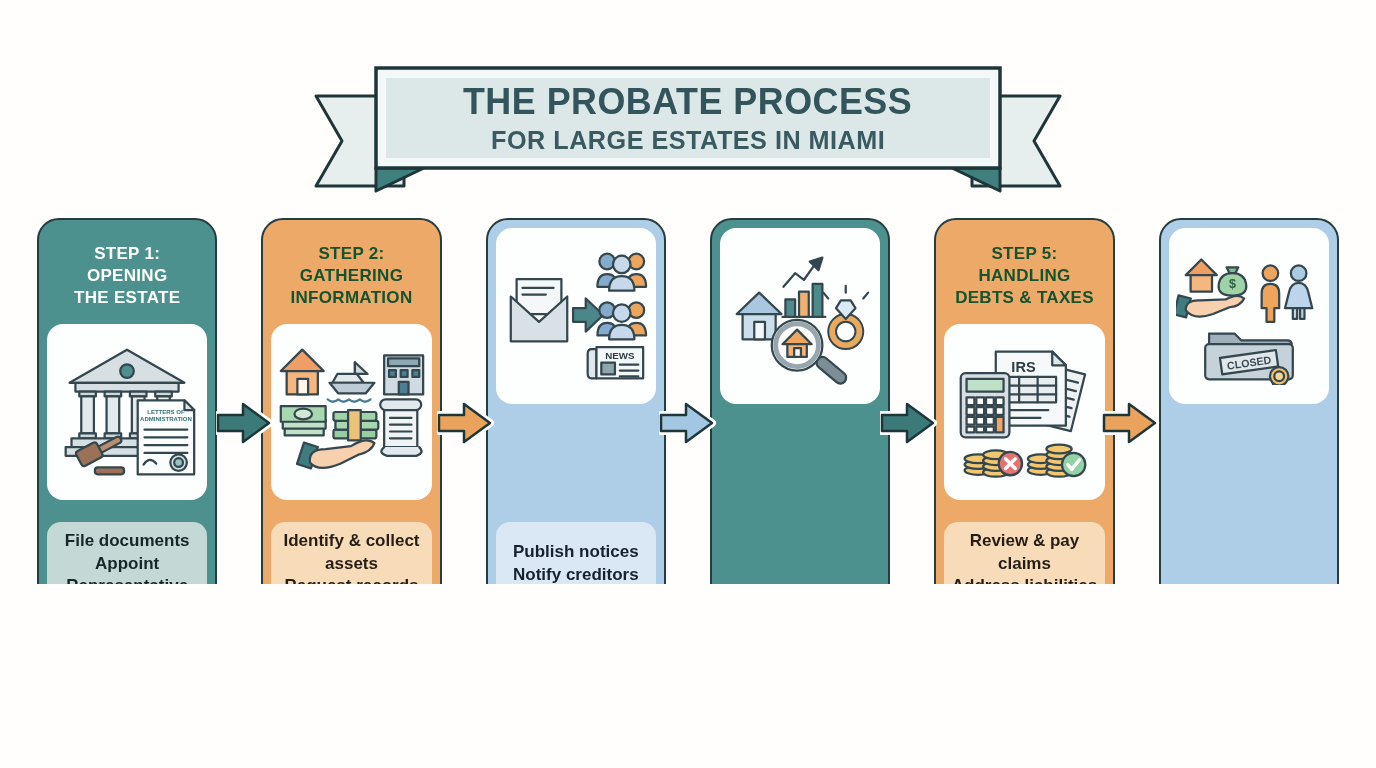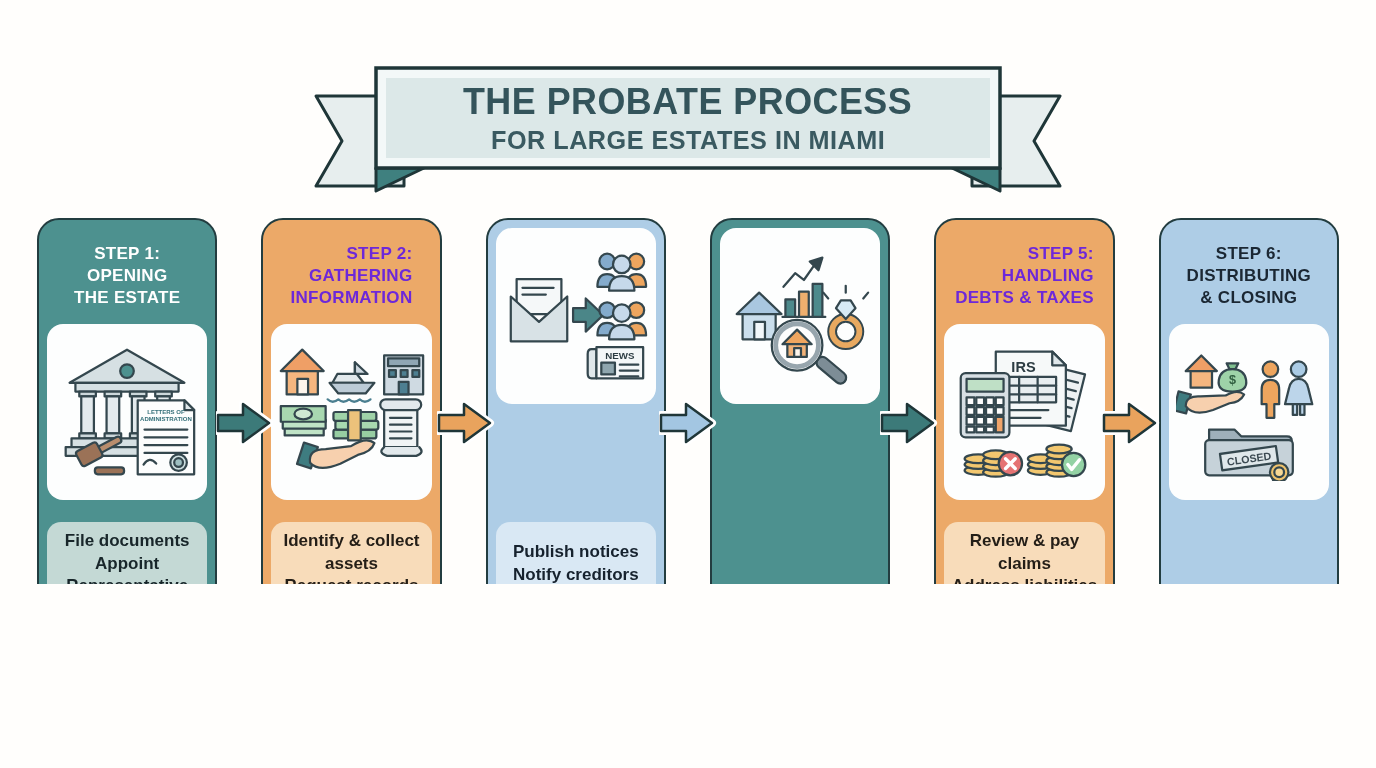--- a/index.html
+++ b/index.html
@@ -16,21 +16,21 @@
   
   .columns{position:absolute;left:37px;top:218px;width:1302px;height:420px;display:flex;gap:44px;}
   .step-col{flex:1;border:2.5px solid #233d40;border-radius:22px;box-sizing:border-box;
     display:flex;flex-direction:column;padding:8px;height:420px;}
   .col-teal{background:#4d918f;}
   .col-orange{background:#eca968;}
   .col-blue{background:#aecde6;}
   .step-header{height:96px;display:flex;align-items:center;justify-content:center;text-align:center;
     font-size:17px;font-weight:bold;line-height:1.28;letter-spacing:.3px;white-space:pre-line;}
   .col-teal .step-header{color:#ffffff;}
-  .col-orange .step-header{color:#6d28d9;text-align:right;}
+  .col-orange .step-header{color:#14532d;}
   .col-blue .step-header{color:#1b2733;}
   .icon-box{height:176px;background:#fdfefe;border-radius:16px;display:flex;align-items:center;justify-content:center;}
   .task-box{margin-top:auto;height:106px;border-radius:14px;display:flex;align-items:center;justify-content:center;}
   .task-teal{background:#c4d9d5;}
   .task-orange{background:#f8dcba;}
   .task-blue{background:#d9e8f4;justify-content:center;}
   .task-text{font-size:17px;font-weight:600;line-height:1.32;text-align:center;white-space:pre-line;color:#18262a;}
   .task-orange .task-text{color:#241e17;}
   .task-blue .task-text{color:#16222e;}
 
@@ -331,23 +331,20 @@
         </svg>
       </div>
       <div class="task-box task-orange">
         <div class="task-text">Review &amp; pay claims
 Address liabilities
 Handle tax filings</div>
       </div>
     </div>
 
     <div class="step-col col-blue">
-      <div class="step-header">STEP 6:
-DISTRIBUTING
-&amp; CLOSING</div>
       <div class="icon-box">
         <svg width="146" height="138" viewBox="0 0 150 140">
           <g stroke="#34474e" stroke-width="2.3" stroke-linejoin="round" stroke-linecap="round">
             <g>
               <path d="M26,12 L10,28 H42 Z" fill="#ef9f66"></path>
               <rect x="15" y="28" width="22" height="17" fill="#f5b67f"></rect>
             </g>
             <g>
               <path d="M52,20 h12 l-3,6 h-6 z" fill="#7fc08f"></path>
               <path d="M58,26 q-12,0 -14,11 q-2,12 14,12 q16,0 14,-12 q-2,-11 -14,-11 z" fill="#9ed3a8"></path>

